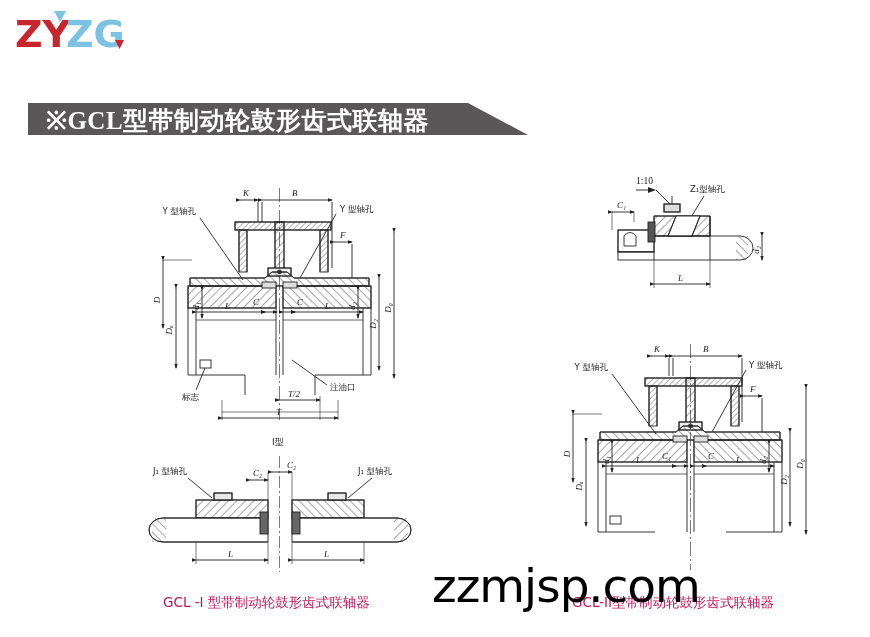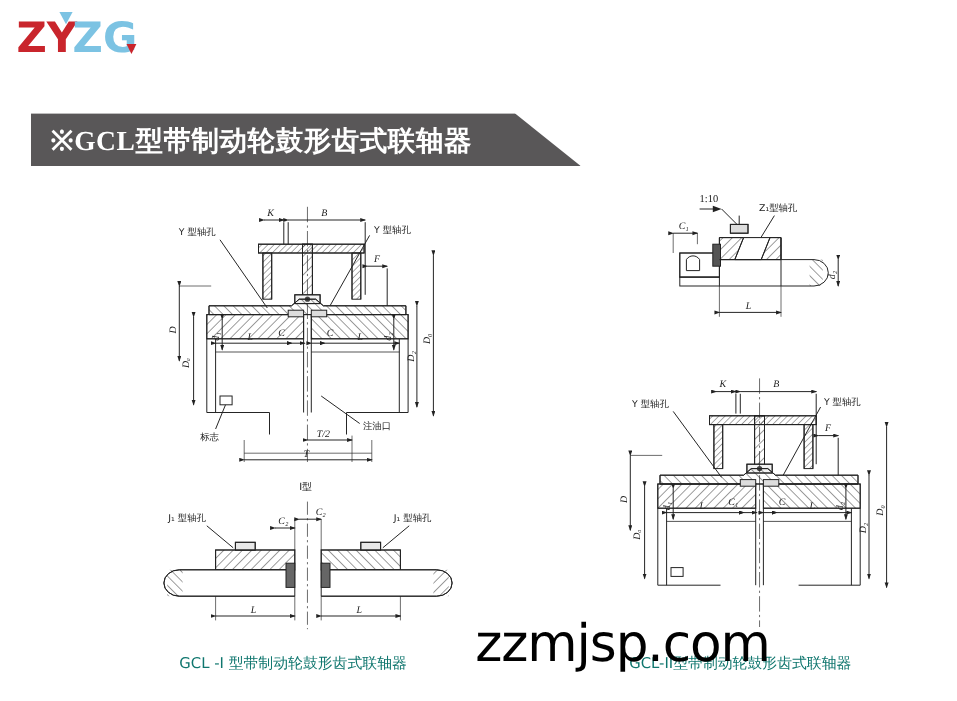--- a/index.html
+++ b/index.html
@@ -18,21 +18,21 @@
   #logo {
     position: absolute;
     left: 14px; top: 10px;
     width: 120px; height: 44px; text-decoration: underline;
   }
 
   
   #title-banner {
     position: absolute;
     left: 28px; top: 103px;
-    width: 500px; height: 48px;
+    width: 500px; height: 32px;
   }
   #title-banner .banner-shape {
     position: absolute;
     inset: 0;
     background: #595758;
     clip-path: polygon(0 0, 88% 0, 100% 100%, 0 100%);
   }
   #title-banner .banner-text {
     position: absolute;
     left: 18px; top: 50%;
@@ -51,21 +51,21 @@
     left: 0; top: 160px;
     width: 870px; height: 420px;
   }
   #drawings svg { display: block; }
 
   
   .caption {
     position: absolute;
     font-family: "DejaVu Sans", sans-serif;
     font-size: 13.5px;
-    color: #0f766e;
+    color: #be185d;
     white-space: nowrap;
   }
   #caption-left  { left: 163px; top: 594px; }
   #caption-right { left: 562px; top: 594px; margin-left: 10px; }
 
   
   #watermark {
     position: absolute;
     left: 432px; top: 562px;
     font-family: "DejaVu Sans", sans-serif;

